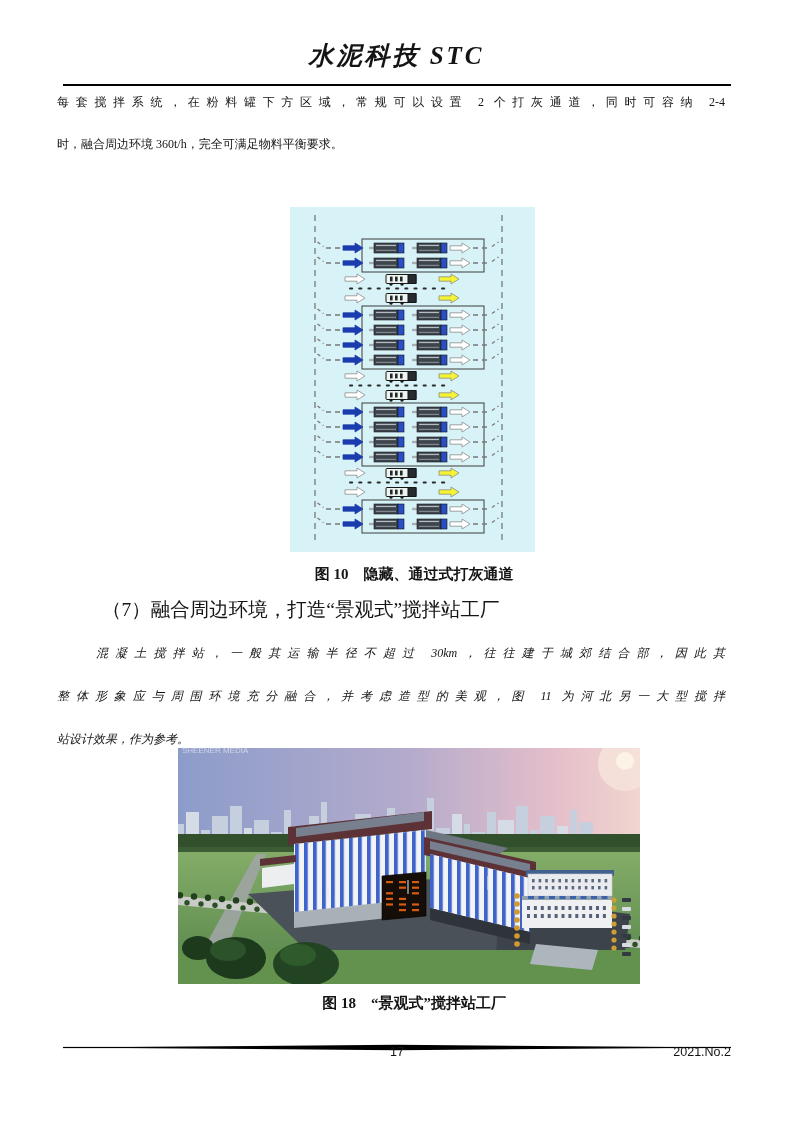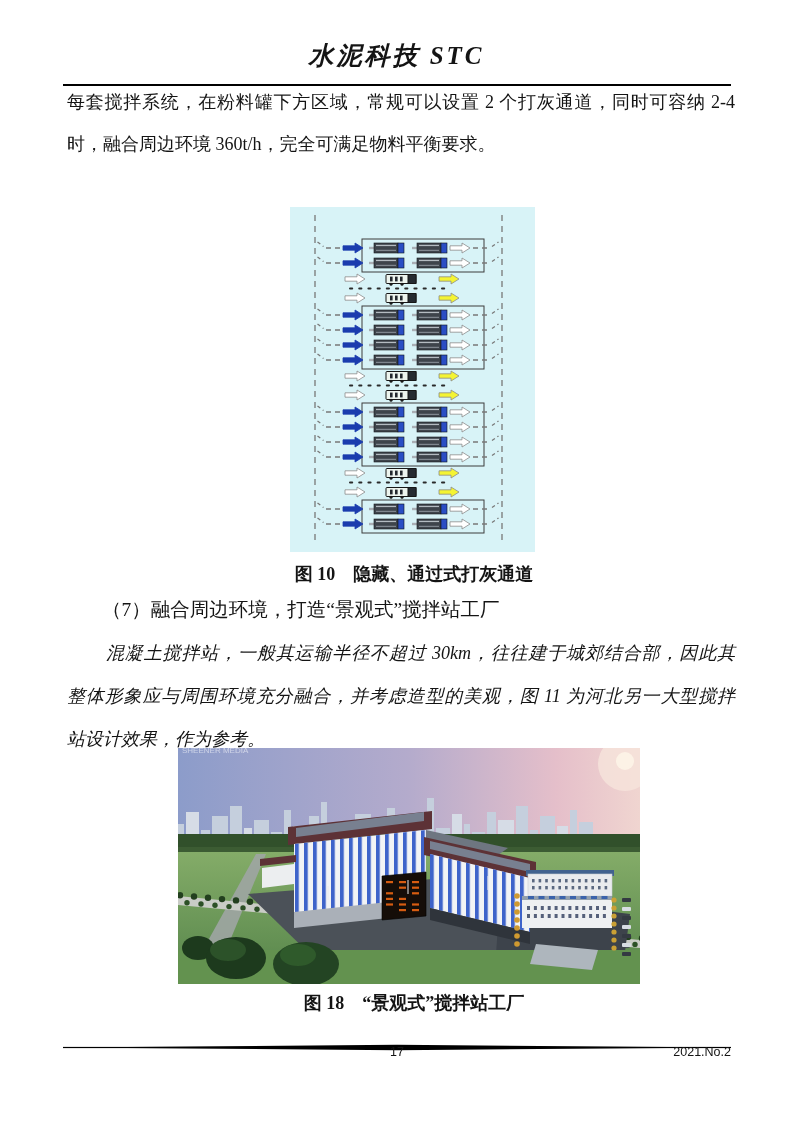--- a/index.html
+++ b/index.html
@@ -2,32 +2,32 @@
 <html><head>
 <meta charset="utf-8">
 <style>
   html,body{margin:0;padding:0;background:#ffffff;}
   .page{position:relative;width:773px;height:1122px;background:#fff;overflow:hidden;
         font-family:"Liberation Serif","DejaVu Serif",serif;color:#141414;}
   .abs{position:absolute;}
   .title{top:36px;left:0;width:793px;height:40px;line-height:40px;text-align:center;
          font-size:25px;font-style:italic;font-weight:700;letter-spacing:3px;}
   .hrule{top:84px;left:63px;width:668px;height:2px;background:#000;}
-  .para{left:67px;width:668px;font-size:18px;}
+  .para{left:57px;width:668px;font-size:12px;}
   .p1{top:81px;}
   .p2{top:632px;}
   .pline{height:42px;line-height:42px;text-align:justify;text-align-last:justify;}
   .p2 .pline{height:43px;line-height:43px;font-style:italic;}
   .pline.last{text-align-last:left;}
   .pline.indent{padding-left:39px;box-sizing:border-box;}
   .heading{top:588px;left:63px;width:668px;height:44px;line-height:44px;font-size:19.5px;
            padding-left:39px;box-sizing:border-box;}
   .fig10{top:207px;left:290px;width:245px;height:345px;background:#d8f3f7;}
   .fig10 svg{display:block;width:245px;height:345px;}
-  .caption{left:64px;width:700px;text-align:center;font-weight:700;font-size:18px;}
+  .caption{left:64px;width:700px;text-align:center;font-weight:700;font-size:15px;}
   .cap10{top:560px;height:28px;line-height:28px;}
   .cap11{top:988px;height:30px;line-height:30px;}
   .fig11{top:748px;left:178px;width:462px;height:236px;background:#9aa6c8;}
   .fig11 svg{display:block;width:462px;height:236px;}
   .frule{top:1037px;left:63px;width:668px;height:7px;}
   .fnum{top:1044px;left:63px;width:668px;height:16px;line-height:16px;text-align:center;
         font-size:12.5px;font-family:"Liberation Sans","DejaVu Sans",sans-serif;}
   .fissue{top:1044px;left:63px;width:668px;height:16px;line-height:16px;text-align:right;
         font-size:12.5px;font-family:"Liberation Sans","DejaVu Sans",sans-serif;}
 </style>

